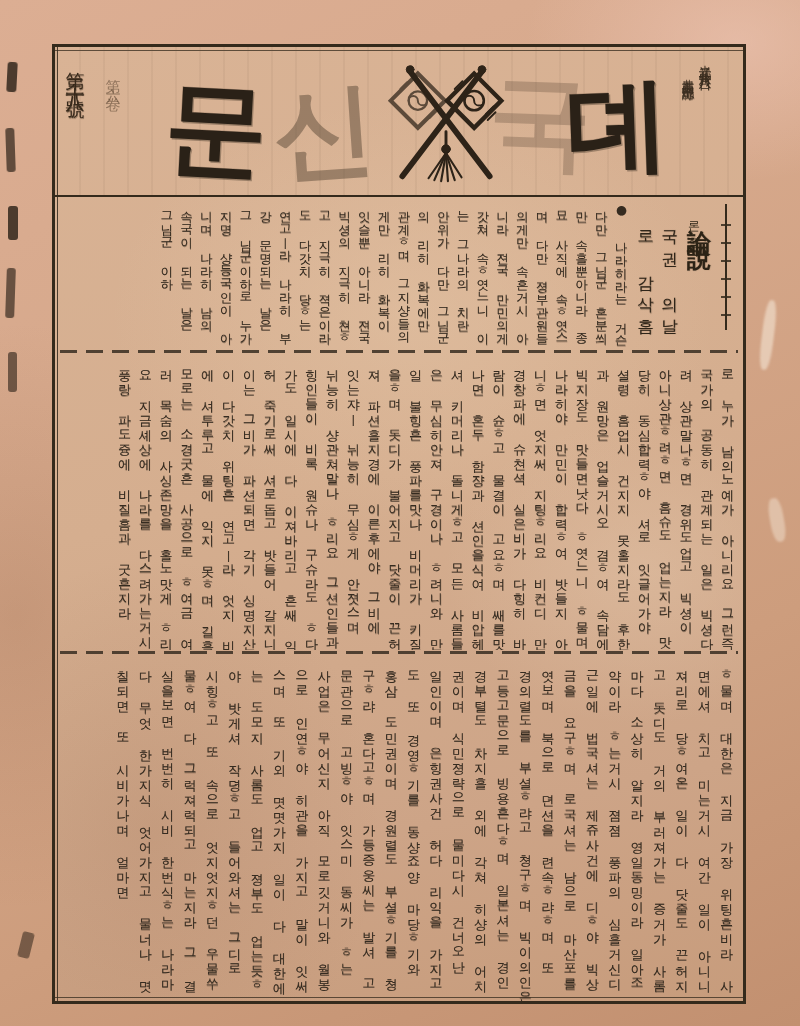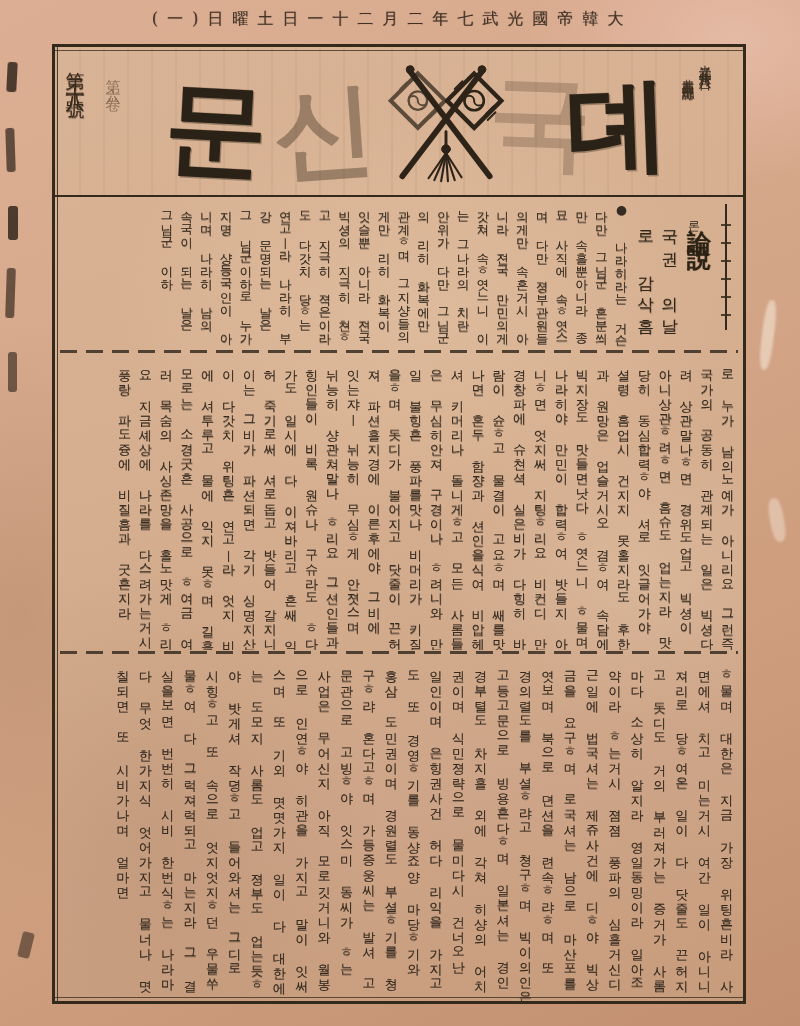--- a/index.html
+++ b/index.html
@@ -95,21 +95,20 @@
   .scratch{position:absolute;background:rgba(243,228,212,0.6);filter:blur(1px);border-radius:40%;}
   .s1{left:762px;top:300px;width:12px;height:70px;transform:rotate(7deg);}
   .s2{left:770px;top:498px;width:14px;height:44px;transform:rotate(-10deg);opacity:.8;}
   .s3{left:300px;top:556px;width:30px;height:10px;opacity:.5;}
 </style>
 </head>
 <body>
 
 <div class="page">
 
-  <div class="dateline">(一)日曜土日一十二月二年七武光國帝韓大</div>
 
   <span class="blot b1"></span>
   <span class="blot b2"></span>
   <span class="blot b3"></span>
   <span class="blot b4"></span>
   <span class="blot b5"></span>
   <span class="blot b6"></span>
   <span class="scratch s1"></span>
   <span class="scratch s2"></span>
   <span class="scratch s3"></span>

